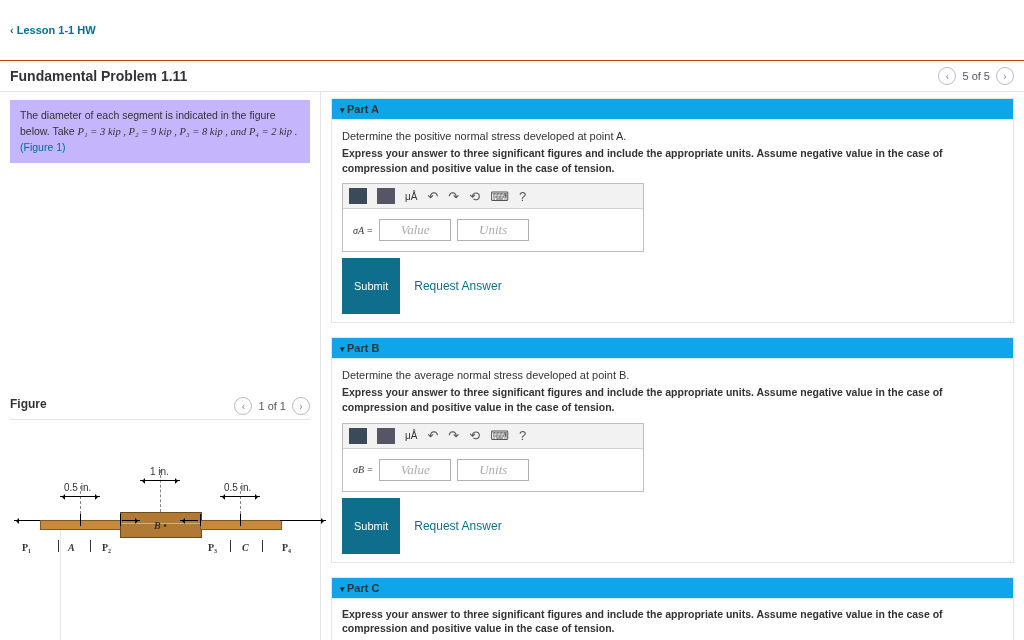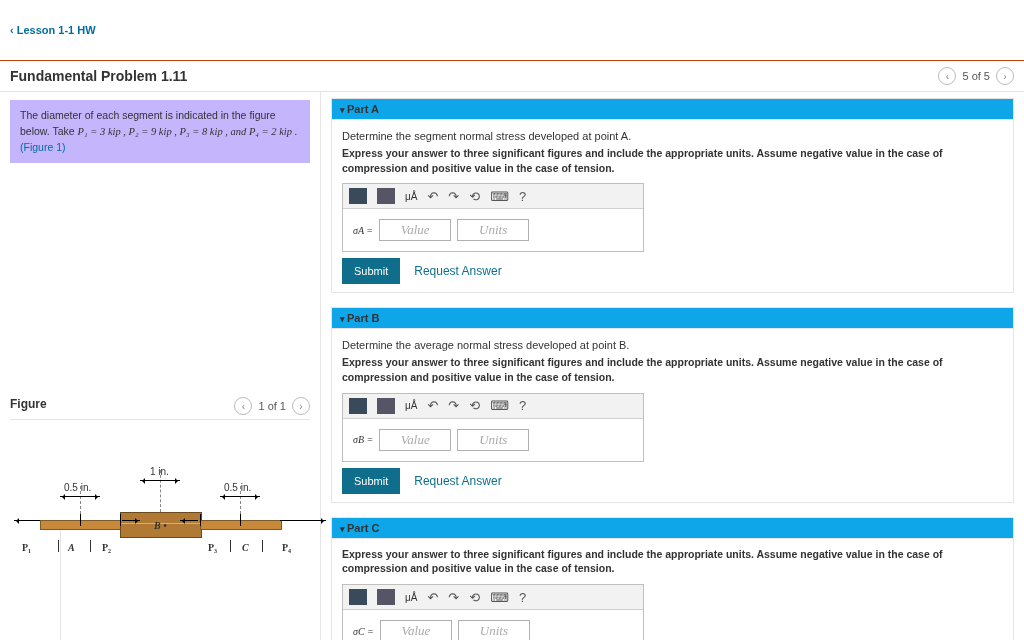--- a/index.html
+++ b/index.html
@@ -28,21 +28,21 @@
   .prompt2{font-size:10.5px;font-weight:bold;margin:0 0 8px;line-height:1.4}
   .ans-box{border:1px solid #bfbfbf;display:inline-block;min-width:300px}
   .tool-row{background:#f2f2f2;border-bottom:1px solid #d0d0d0;padding:4px 6px;display:flex;align-items:center;gap:10px}
   .tbtn{width:18px;height:16px;background:#3a4a5a;display:inline-block}
   .tbtn.light{background:#556}
   .ticon{color:#555;font-size:13px}
   .inp-row{padding:10px 10px;display:flex;align-items:center;gap:6px}
   .sigma{font-style:italic;font-family:'Times New Roman',serif;font-size:10px}
   .fld{border:1px solid #b0b0b0;width:70px;height:20px;display:inline-flex;align-items:center;justify-content:center;color:#aaa;font-style:italic;font-family:'Times New Roman',serif;font-size:13px;background:#fff}
   .submit-row{margin-top:6px;display:flex;align-items:center;gap:14px}
-  .btn-submit{background:#0f6e8c;color:#fff;border:none;padding:7px 12px;font-size:11px;cursor:pointer}
+  .btn-submit{background:#0f6e8c;color:#fff;border:none;padding:22px 12px;font-size:11px;cursor:pointer}
   .req{color:#0f6e8c;font-size:12px;}
   
   .shaft{position:absolute;top:70px;height:8px;background:#c88a3a;border:1px solid #7a5a2a}
   .shaft.a{left:30px;width:80px}
   .shaft.c{left:190px;width:80px}
   .mid{position:absolute;left:110px;top:62px;width:80px;height:24px;background:#b07a34;border:1px solid #6b4a1e}
   .mid::after{content:"";position:absolute;left:0;right:0;top:10px;border-top:1px solid rgba(255,255,255,.4)}
   .arrow{position:absolute;top:70px;height:0;border-top:1px solid #000}
   .arrow.left{left:4px;width:26px}
   .arrow.left::before{content:"";position:absolute;left:-1px;top:-3px;border:3px solid transparent;border-right-color:#000}
@@ -136,21 +136,21 @@
       <div style="position:absolute;left:220px;top:90px;height:12px;border-left:1px solid #333"></div>
       <div style="position:absolute;left:252px;top:90px;height:12px;border-left:1px solid #333"></div>
     </div>
   </div>
 
   <div class="right">
 
     <div class="part">
       <div class="part-hd">Part A</div>
       <div class="part-body">
-        <p class="prompt1">Determine the segment normal stress developed at point A.</p>
+        <p class="prompt1">Determine the positive normal stress developed at point A.</p>
         <p class="prompt2">Express your answer to three significant figures and include the appropriate units. Assume negative value in the case of compression and positive value in the case of tension.</p>
         <div class="ans-box">
           <div class="tool-row">
             <span class="tbtn"></span>
             <span class="tbtn light"></span>
             <span style="font-size:10px;color:#333">μÅ</span>
             <span class="ticon">↶</span>
             <span class="ticon">↷</span>
             <span class="ticon">⟲</span>
             <span class="ticon">⌨</span>

